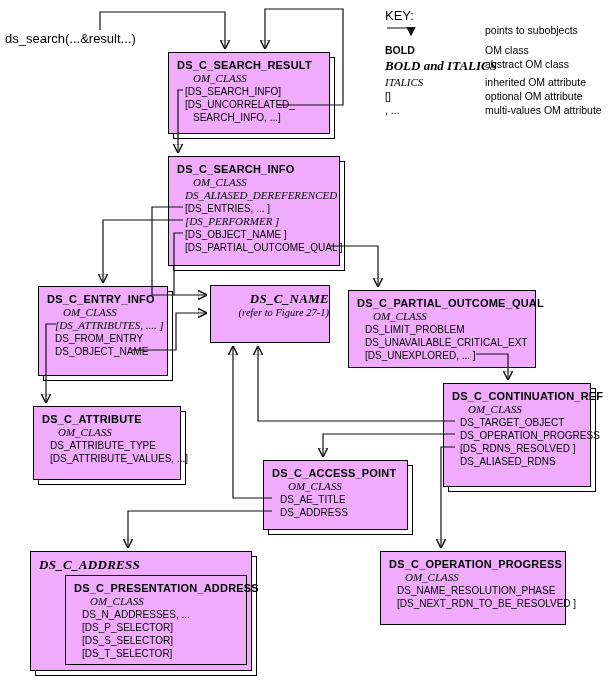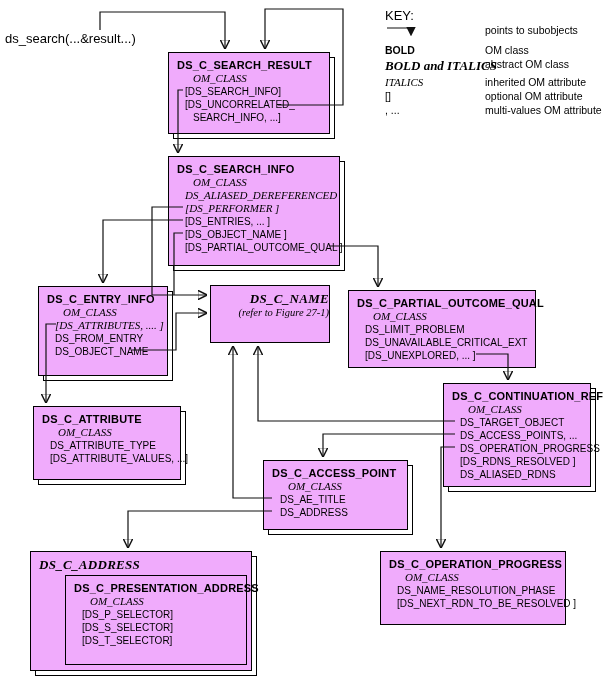--- a/index.html
+++ b/index.html
@@ -86,22 +86,22 @@
     <div class="attr it om">OM_CLASS</div>
     <div class="attr">[DS_SEARCH_INFO]</div>
     <div class="attr">[DS_UNCORRELATED_</div>
     <div class="attr cont">SEARCH_INFO, ...]</div>
   </div>
 
   <div class="box stacked" style="left:168px;top:156px;width:172px;height:110px">
     <div class="btitle">DS_C_SEARCH_INFO</div>
     <div class="attr it om">OM_CLASS</div>
     <div class="attr it">DS_ALIASED_DEREFERENCED</div>
+    <div class="attr">[DS_ENTRIES, ... ]</div>
     <div class="attr it">[DS_PERFORMER ]</div>
-    <div class="attr">[DS_ENTRIES, ... ]</div>
     <div class="attr">[DS_OBJECT_NAME ]</div>
     <div class="attr">[DS_PARTIAL_OUTCOME_QUAL ]</div>
   </div>
 
   <div class="box stacked" style="left:38px;top:286px;width:130px;height:90px">
     <div class="btitle">DS_C_ENTRY_INFO</div>
     <div class="attr it om">OM_CLASS</div>
     <div class="attr it">[DS_ATTRIBUTES, .... ]</div>
     <div class="attr">DS_FROM_ENTRY</div>
     <div class="attr">DS_OBJECT_NAME</div>
@@ -124,38 +124,38 @@
     <div class="btitle">DS_C_ATTRIBUTE</div>
     <div class="attr it om">OM_CLASS</div>
     <div class="attr">DS_ATTRIBUTE_TYPE</div>
     <div class="attr">[DS_ATTRIBUTE_VALUES, ...]</div>
   </div>
 
   <div class="box stacked" style="left:443px;top:383px;width:148px;height:104px">
     <div class="btitle">DS_C_CONTINUATION_REF</div>
     <div class="attr it om">OM_CLASS</div>
     <div class="attr">DS_TARGET_OBJECT</div>
-    <div class="attr">DS_ACCESS_POINTS, ...</div>
     <div class="attr">DS_OPERATION_PROGRESS</div>
     <div class="attr">[DS_RDNS_RESOLVED ]</div>
     <div class="attr">DS_ALIASED_RDNS</div>
   </div>
 
   <div class="box stacked" style="left:263px;top:460px;width:145px;height:70px">
     <div class="btitle">DS_C_ACCESS_POINT</div>
     <div class="attr it om">OM_CLASS</div>
     <div class="attr">DS_AE_TITLE</div>
     <div class="attr">DS_ADDRESS</div>
   </div>
 
   <div class="box stacked" style="left:30px;top:551px;width:222px;height:120px">
     <div class="addr-title">DS_C_ADDRESS</div>
     <div class="box" style="left:34px;top:23px;width:182px;height:90px">
       <div class="btitle">DS_C_PRESENTATION_ADDRESS</div>
       <div class="attr it om">OM_CLASS</div>
+      <div class="attr">DS_N_ADDRESSES, ...</div>
       <div class="attr">[DS_P_SELECTOR]</div>
       <div class="attr">[DS_S_SELECTOR]</div>
       <div class="attr">[DS_T_SELECTOR]</div>
     </div>
   </div>
 
   <div class="box" style="left:380px;top:551px;width:186px;height:74px">
     <div class="btitle">DS_C_OPERATION_PROGRESS</div>
     <div class="attr it om">OM_CLASS</div>
     <div class="attr">DS_NAME_RESOLUTION_PHASE</div>

